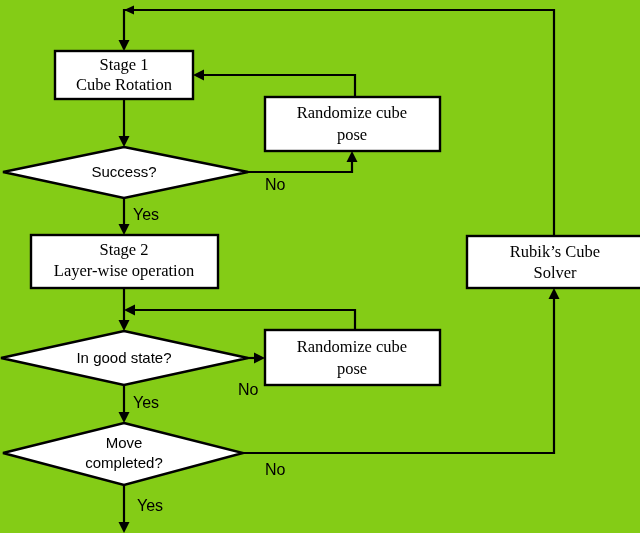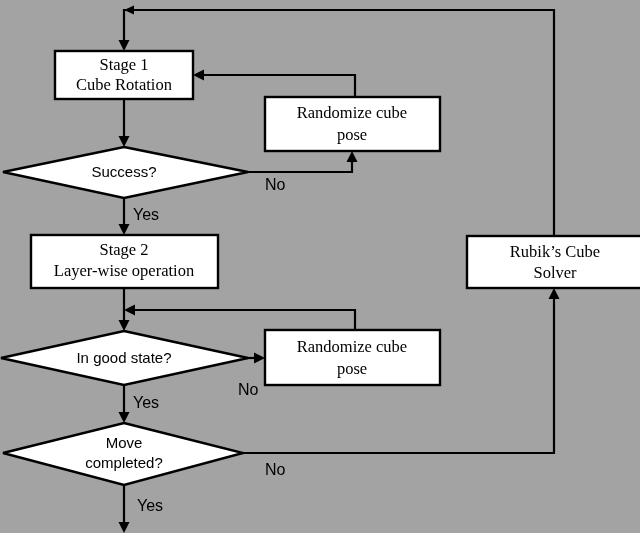--- a/index.html
+++ b/index.html
@@ -4,21 +4,21 @@
 <style>
   html, body {
     margin: 0;
     padding: 0;
     background: #ffffff;
   }
   #flowchart-root {
     position: relative;
     width: 640px;
     height: 533px;
-    background: #a3a3a3;
+    background: #84cc16;
     overflow: hidden;
     font-family: "Liberation Serif", serif;
   }
   svg.diagram {
     display: block;
     width: 640px;
     height: 533px;
   }
   .node-box {
     fill: #ffffff;

